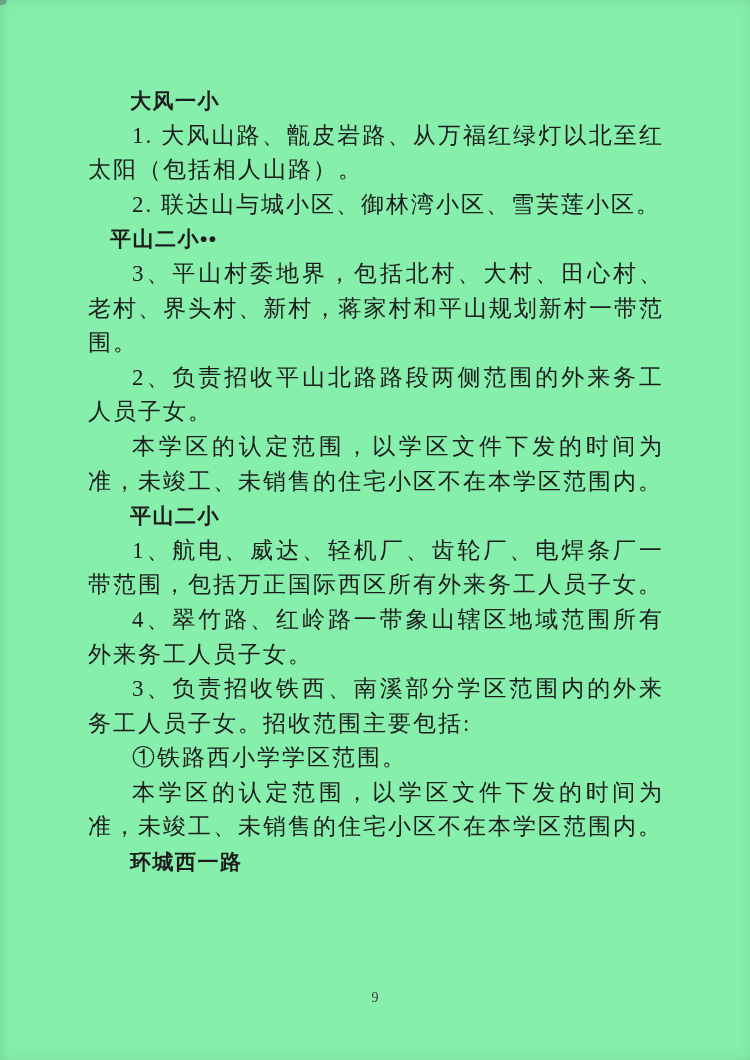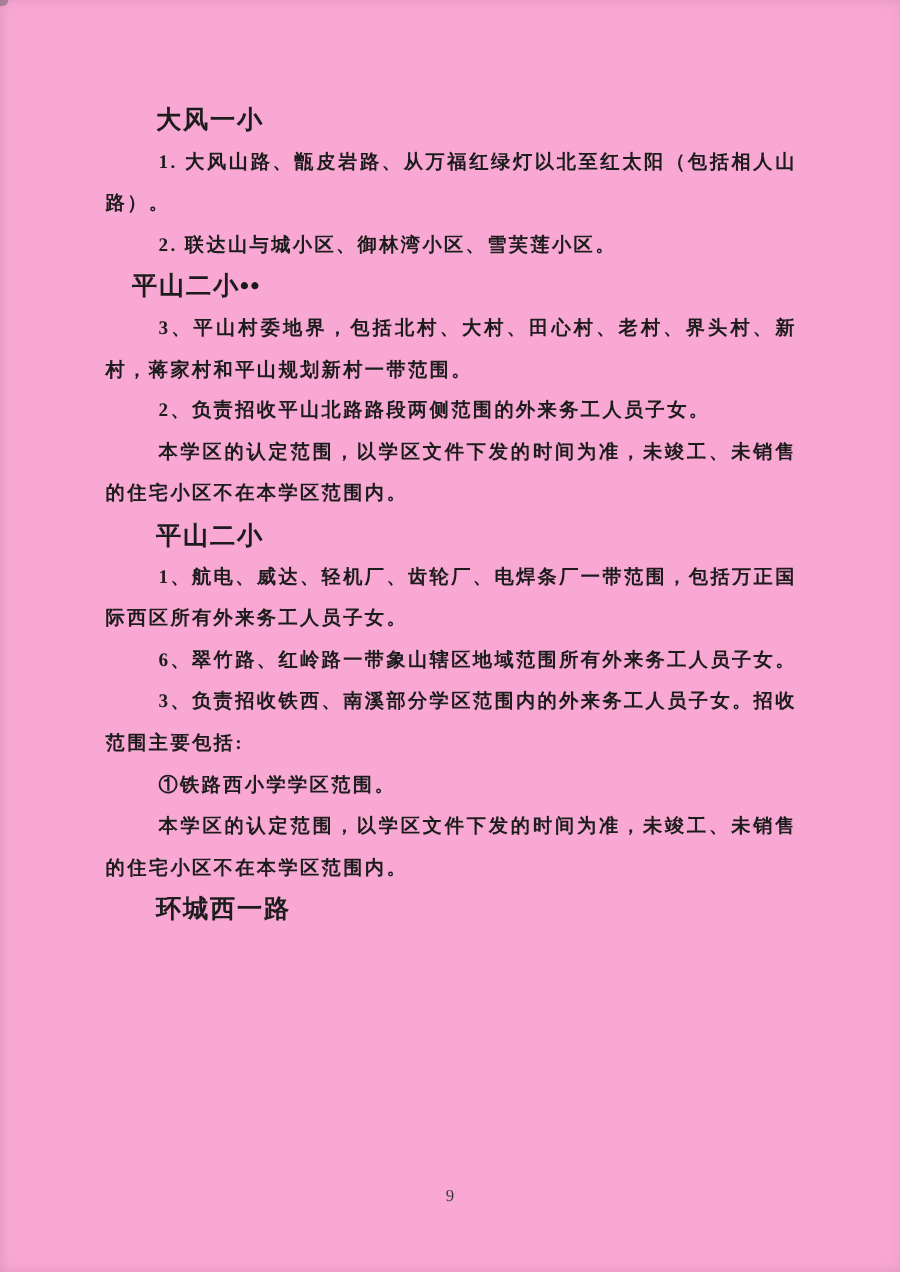--- a/index.html
+++ b/index.html
@@ -5,40 +5,40 @@
   html, body {
     margin: 0;
     padding: 0;
     background: #e8e8e8;
   }
   .page {
     position: relative;
     width: 750px;
     height: 1060px;
     margin: 0 auto;
-    background: #f9a8d4;
+    background: #86efac;
     overflow: hidden;
     box-shadow: inset 0 0 18px rgba(0,0,0,0.06), inset 2px 0 6px rgba(0,0,0,0.05);
     color: #1c1c1c;
   }
   .content {
     position: absolute;
     left: 88px;
     top: 84px;
     width: 576px;
     font-family: "Liberation Serif", "DejaVu Serif", serif;
   }
   .content p {
     margin: 0;
-    font-size: 16px;
+    font-size: 23px;
     line-height: 34.6px;
     letter-spacing: 2px;
     text-align: justify;
     text-indent: 44px;
-    font-weight: 700;
+    font-weight: 400;
   }
   .content h2 {
     margin: 0;
     font-size: 21px;
     line-height: 34.6px;
     letter-spacing: 1.5px;
     font-weight: 700;
     font-family: "Liberation Sans", "DejaVu Sans", sans-serif;
     text-indent: 42px;
     text-align: left;
@@ -84,21 +84,21 @@
     <section>
       <h2 class="indent-small">平山二小••</h2>
       <p>3、平山村委地界，包括北村、大村、田心村、老村、界头村、新村，蒋家村和平山规划新村一带范围。</p>
       <p>2、负责招收平山北路路段两侧范围的外来务工人员子女。</p>
       <p>本学区的认定范围，以学区文件下发的时间为准，未竣工、未销售的住宅小区不在本学区范围内。</p>
     </section>
 
     <section>
       <h2>平山二小</h2>
       <p>1、航电、威达、轻机厂、齿轮厂、电焊条厂一带范围，包括万正国际西区所有外来务工人员子女。</p>
-      <p>6、翠竹路、红岭路一带象山辖区地域范围所有外来务工人员子女。</p>
+      <p>4、翠竹路、红岭路一带象山辖区地域范围所有外来务工人员子女。</p>
       <p>3、负责招收铁西、南溪部分学区范围内的外来务工人员子女。招收范围主要包括:</p>
       <p>①铁路西小学学区范围。</p>
       <p>本学区的认定范围，以学区文件下发的时间为准，未竣工、未销售的住宅小区不在本学区范围内。</p>
     </section>
 
     <section>
       <h2>环城西一路</h2>
     </section>
 
   </div>

